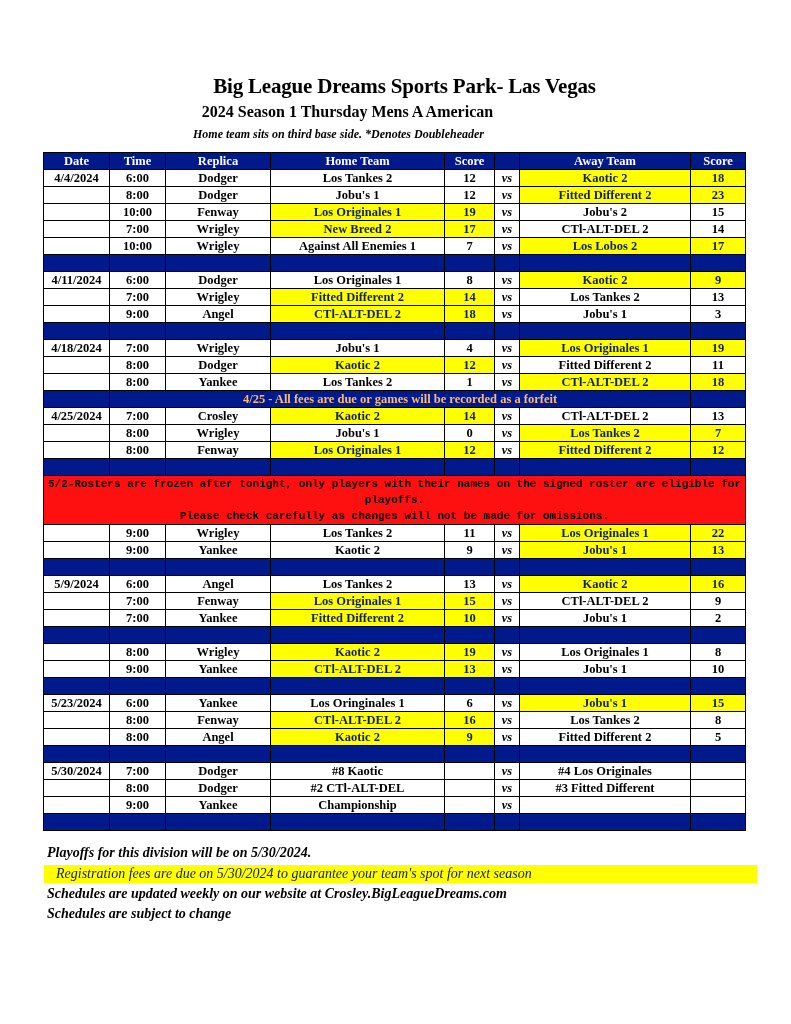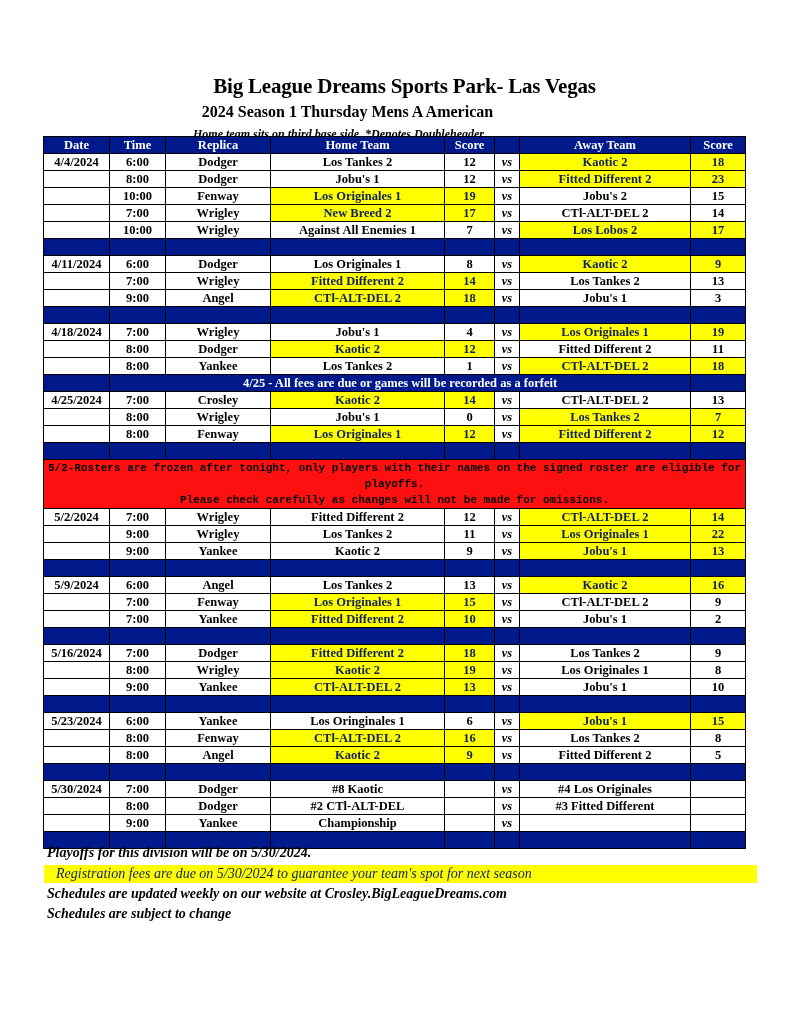--- a/index.html
+++ b/index.html
@@ -1,28 +1,28 @@
 <!DOCTYPE html>
 <html><head>
 <meta charset="utf-8">
 <style>
   html, body { margin:0; padding:0; background:#ffffff; }
   body { width:791px; height:1024px; position:relative; font-family:"Liberation Serif", serif; color:#000; overflow:hidden; }
   .title { position:absolute; left:0; width:791px; top:74px; text-align:center; font-weight:bold; font-size:21px; letter-spacing:-0.2px;padding-left:9px; }
   .subtitle { position:absolute; left:0; width:695px; top:103px; text-align:center; font-weight:bold; font-size:16px; }
   .note { position:absolute; left:0; width:677px; top:127px; text-align:center; font-weight:bold; font-style:italic; font-size:12px; }
-  table.sched { position:absolute; left:43px; top:136px; border-collapse:collapse; table-layout:fixed; width:702px; }
+  table.sched { position:absolute; left:43px; top:152px; border-collapse:collapse; table-layout:fixed; width:702px; }
   table.sched td, table.sched th { border:1px solid #000; padding:0; height:16px; line-height:15px; font-size:12.5px; font-weight:bold; text-align:center; white-space:nowrap; overflow:hidden; }
   table.sched th { background:#001a8c; color:#fff; font-size:12.5px; }
   td.c-vs { font-style:italic; font-size:10px; text-align:left; padding-left:6px; }
   td.win { background:#ffff00; color:#10205a; }
   td.plain { background:#fff; }
   td.home, td.away { font-weight:bold; }
   tr.spacer td { background:#001a8c; height:16px; }
-  tr.blue-banner td { background:#001a8c; color:#ffffff; }
+  tr.blue-banner td { background:#001a8c; color:#fdba74; }
   tr.red-banner td { background:#ff1010; color:#000000; height:34px; line-height:16px; white-space:normal; font-size:11px;font-family:Liberation Mono, monospace; }
   .footer { position:absolute; left:47px; font-weight:bold; font-size:14px;font-style:italic; }
   .footer.f1 { top:845px; }
   .footer.f2 { top:865px; left:44px; width:701px; background:#ffff00; color:#10205a; font-weight:normal; padding-left:12px; height:18px; line-height:18px; }
   .footer.f3 { top:886px; }
   .footer.f4 { top:906px; }
 </style>
 </head>
 <body>
 
@@ -229,30 +229,20 @@
         <td></td>
         <td></td>
       </tr>
       <tr class="red-banner">
         <td colspan="8">
           <div>5/2-Rosters are frozen after tonight, only players with their names on the signed roster are eligible for playoffs.</div>
           <div>Please check carefully as changes will not be made for omissions.</div>
         </td>
       </tr>
       <tr>
-        <td class="plain">5/2/2024</td>
-        <td class="plain">7:00</td>
-        <td class="plain">Wrigley</td>
-        <td class="home plain">Fitted Different 2</td>
-        <td class="plain">12</td>
-        <td class="c-vs plain">vs</td>
-        <td class="away win">CTl-ALT-DEL 2</td>
-        <td class="win">14</td>
-      </tr>
-      <tr>
         <td class="plain"></td>
         <td class="plain">9:00</td>
         <td class="plain">Wrigley</td>
         <td class="home plain">Los Tankes 2</td>
         <td class="plain">11</td>
         <td class="c-vs plain">vs</td>
         <td class="away win">Los Originales 1</td>
         <td class="win">22</td>
       </tr>
       <tr>
@@ -307,30 +297,20 @@
       </tr>
       <tr class="spacer">
         <td></td>
         <td></td>
         <td></td>
         <td></td>
         <td></td>
         <td></td>
         <td></td>
         <td></td>
-      </tr>
-      <tr>
-        <td class="plain">5/16/2024</td>
-        <td class="plain">7:00</td>
-        <td class="plain">Dodger</td>
-        <td class="home win">Fitted Different 2</td>
-        <td class="win">18</td>
-        <td class="c-vs plain">vs</td>
-        <td class="away plain">Los Tankes 2</td>
-        <td class="plain">9</td>
       </tr>
       <tr>
         <td class="plain"></td>
         <td class="plain">8:00</td>
         <td class="plain">Wrigley</td>
         <td class="home win">Kaotic 2</td>
         <td class="win">19</td>
         <td class="c-vs plain">vs</td>
         <td class="away plain">Los Originales 1</td>
         <td class="plain">8</td>

